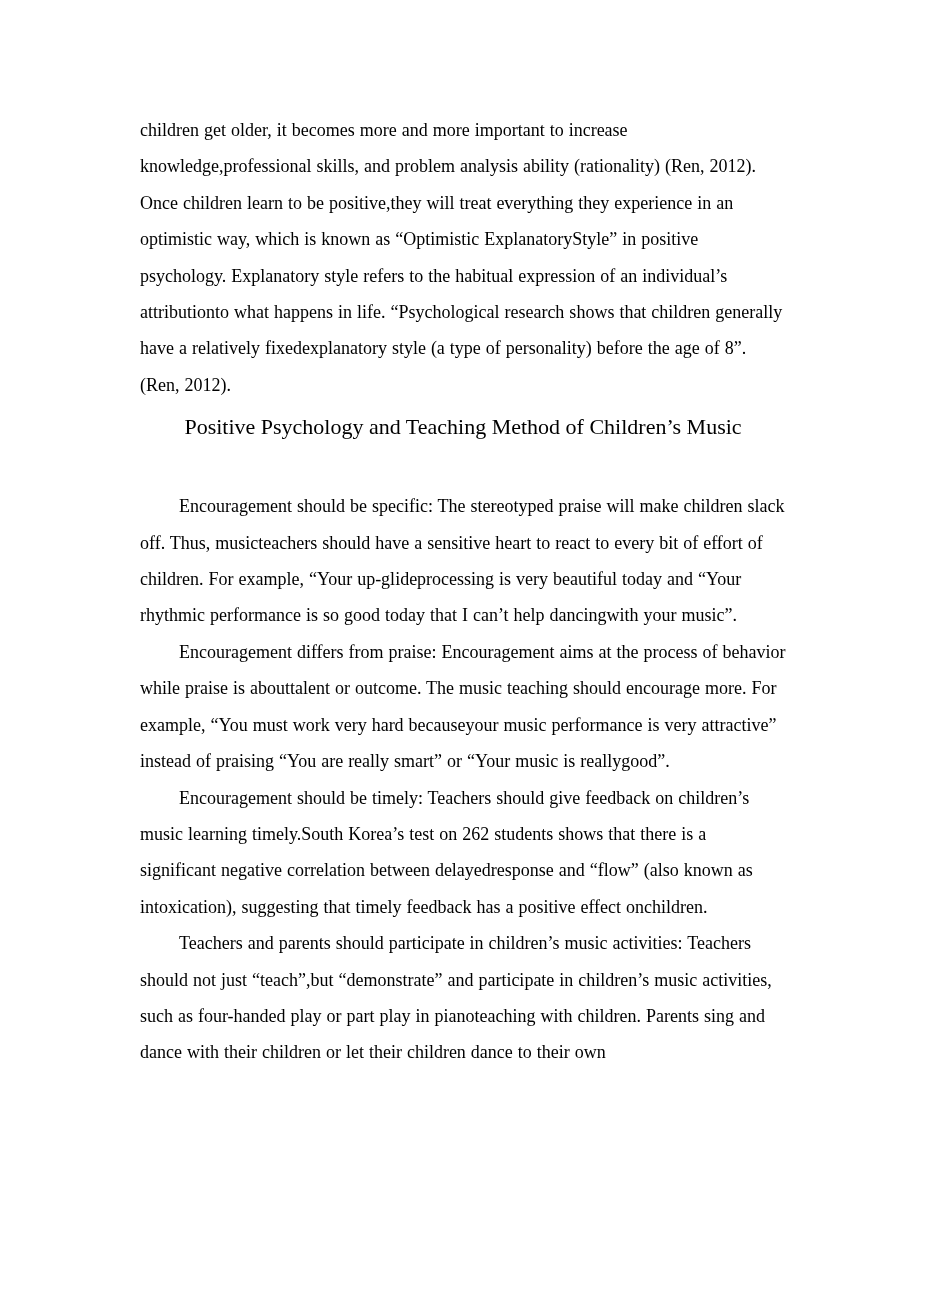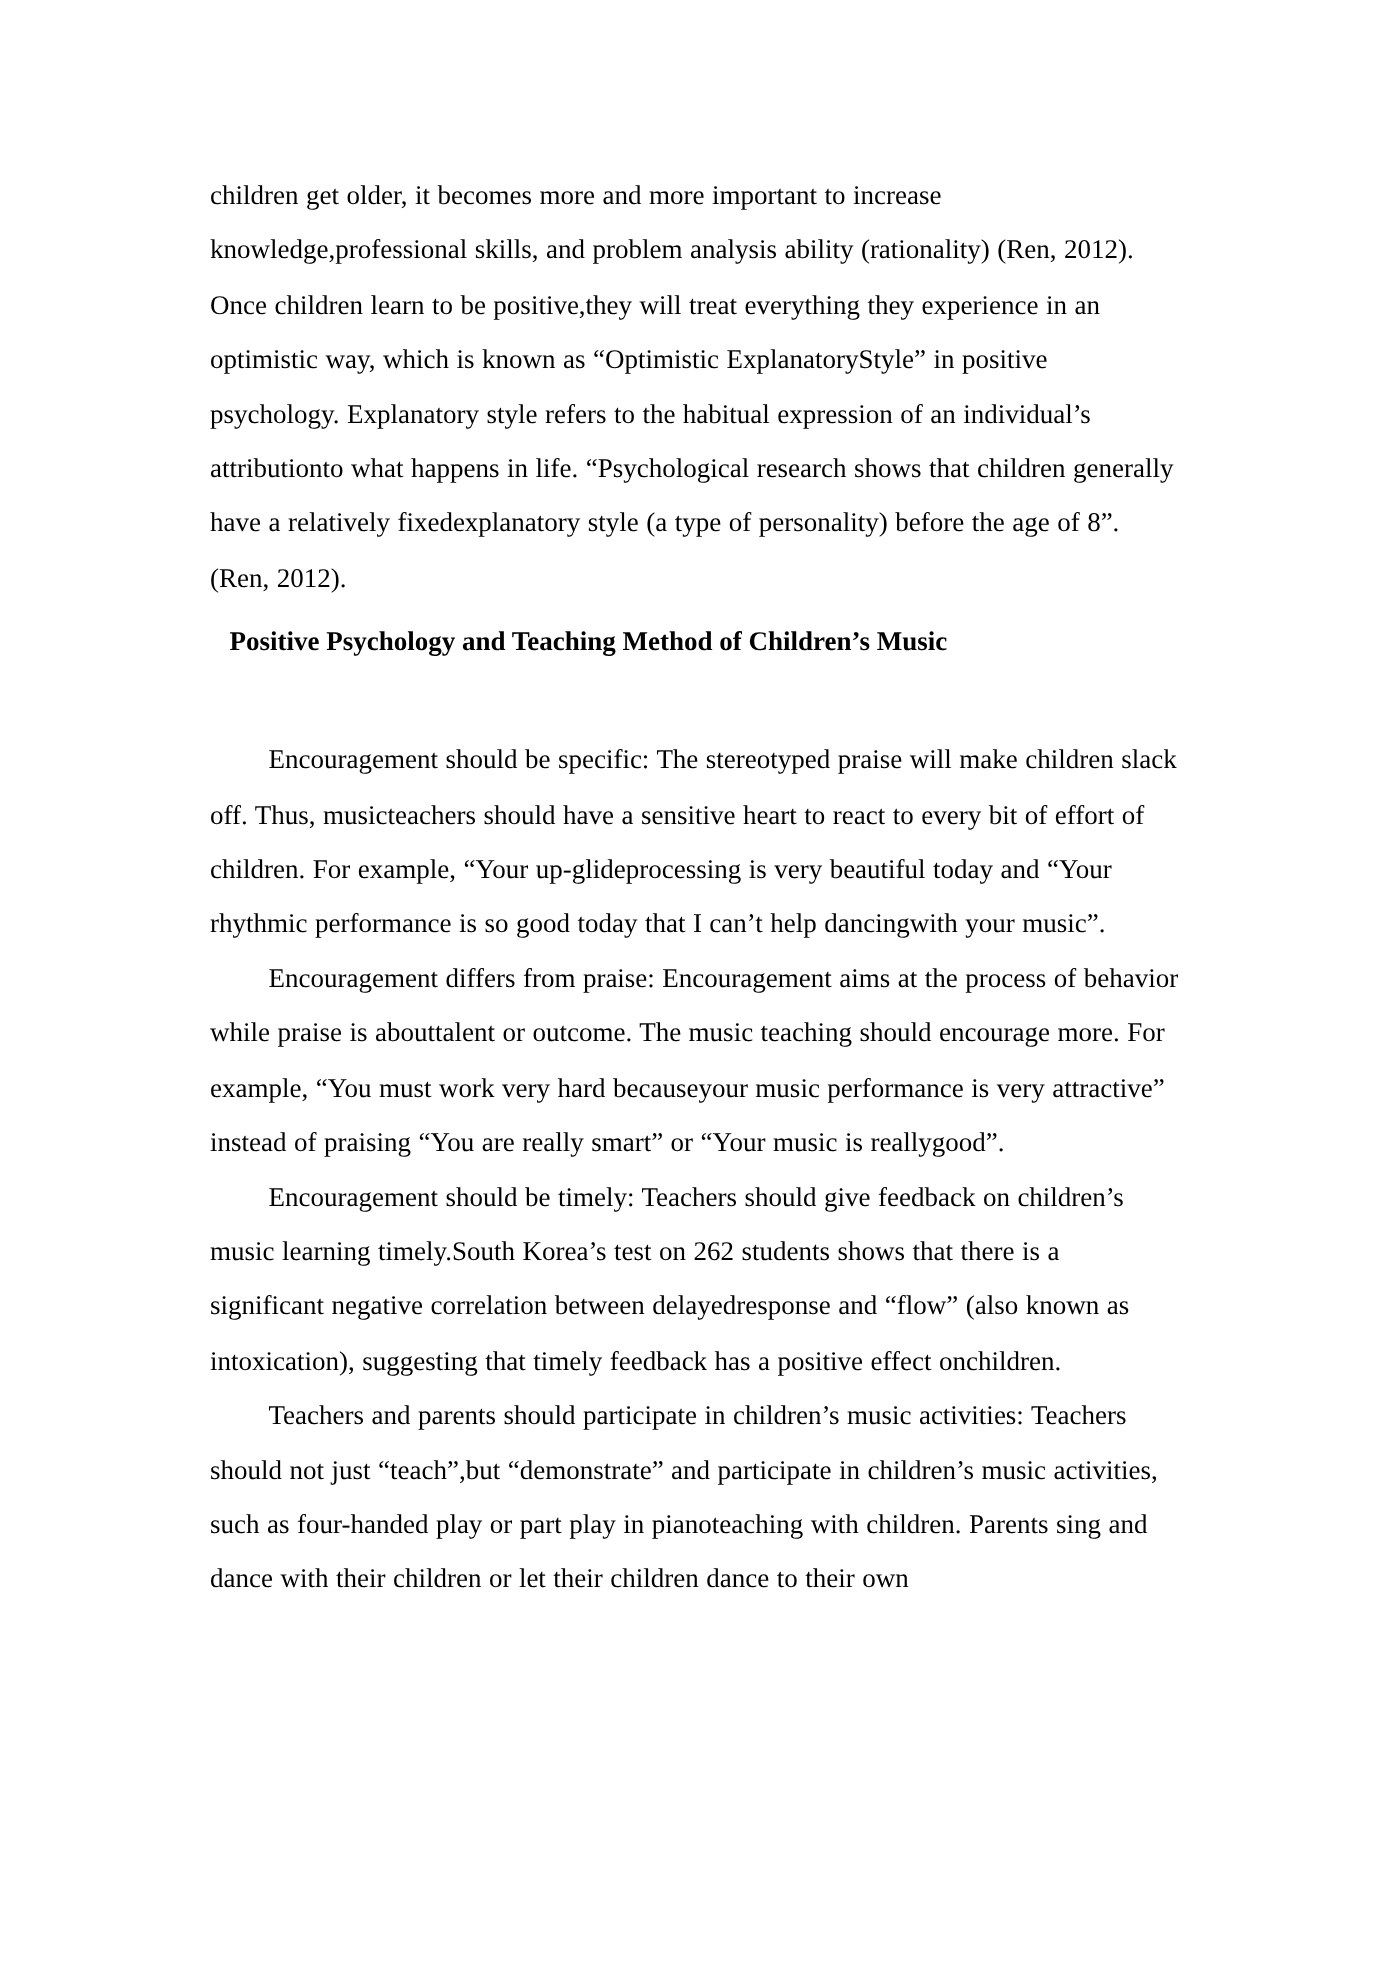--- a/index.html
+++ b/index.html
@@ -24,24 +24,24 @@
     font-size: 18px;
     line-height: 36.4px;
     text-align: left;
     text-indent: 39px;
     word-spacing: 0.5px;
   }
   .body-para.no-indent {
     text-indent: 0;
   }
   .section-heading {
-    font-size: 18px;
+    font-size: 22px;
     line-height: 48px;
-    font-weight: bold;
-    text-align: left;
+    font-weight: normal;
+    text-align: center;
     margin: 0 auto 37px auto;
     max-width: 620px;
   }
 </style>
 </head>
 <body>
 
 <div class="page">
 
   <p class="body-para no-indent">children get older, it becomes more and more important to increase knowledge,professional skills, and problem analysis ability (rationality) (Ren, 2012). Once children learn to be positive,they will treat everything they experience in an optimistic way, which is known as “Optimistic ExplanatoryStyle” in positive psychology. Explanatory style refers to the habitual expression of an individual’s attributionto what happens in life. “Psychological research shows that children generally have a relatively fixedexplanatory style (a type of personality) before the age of 8”. (Ren, 2012).</p>

